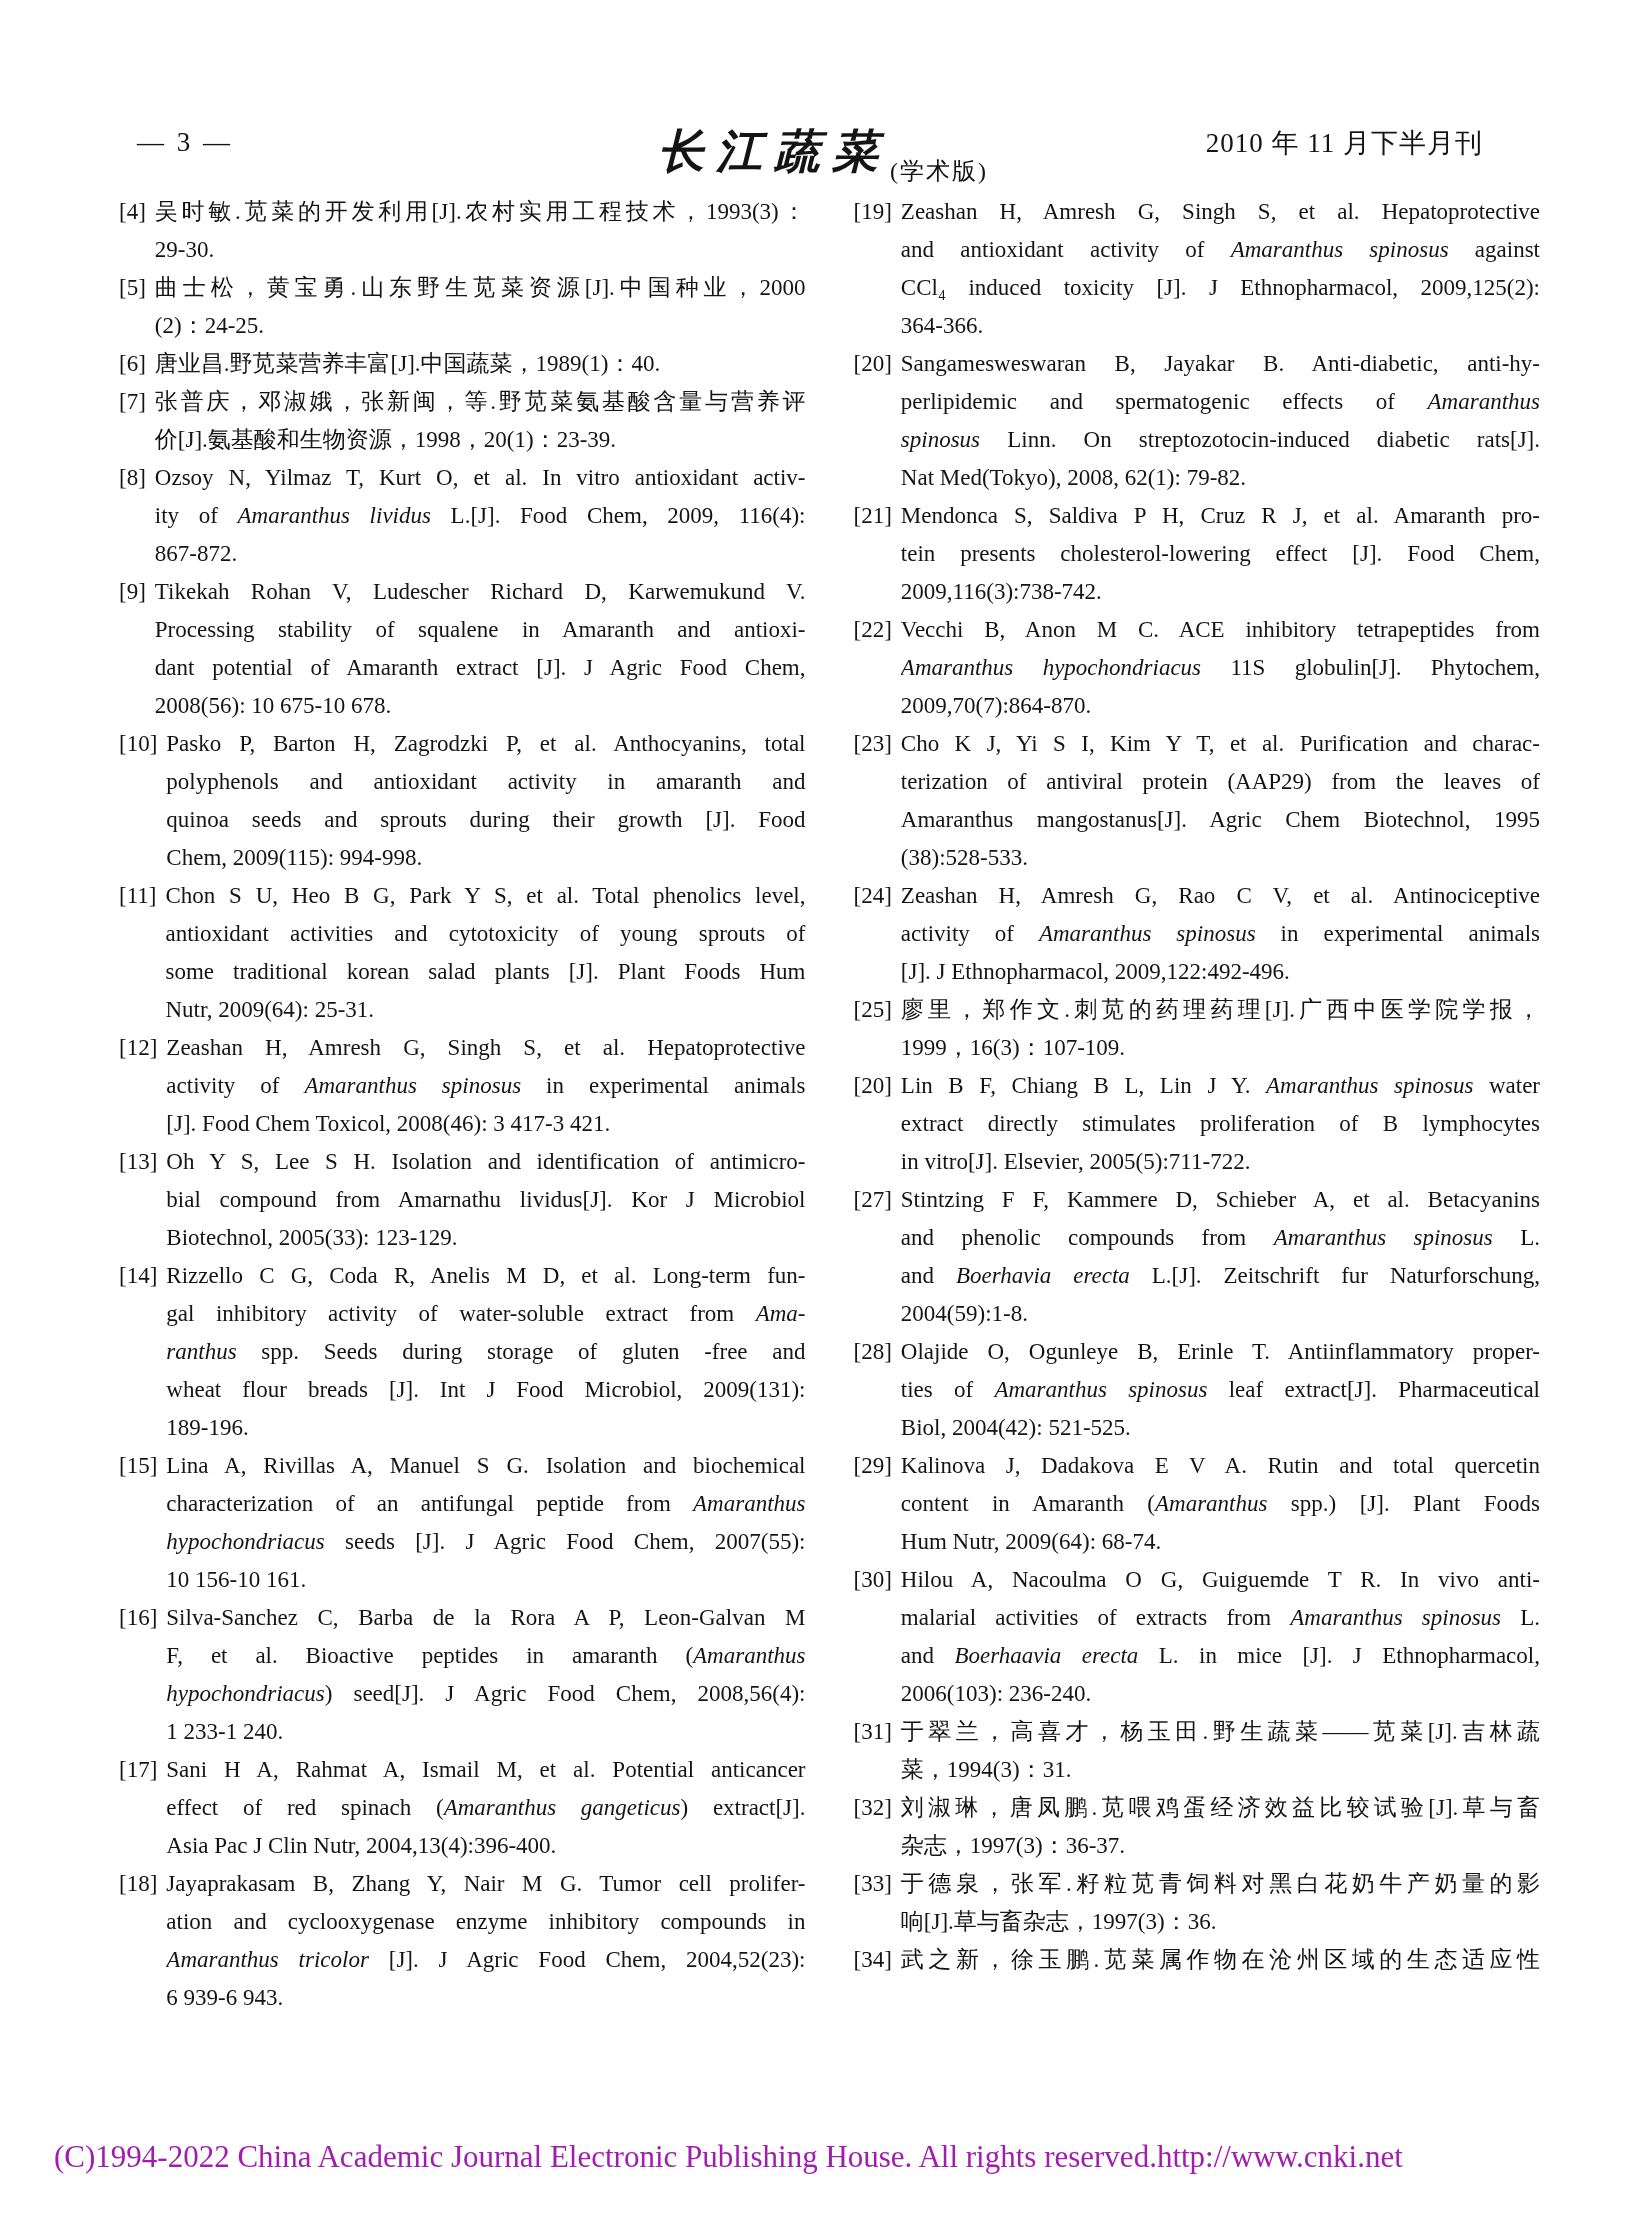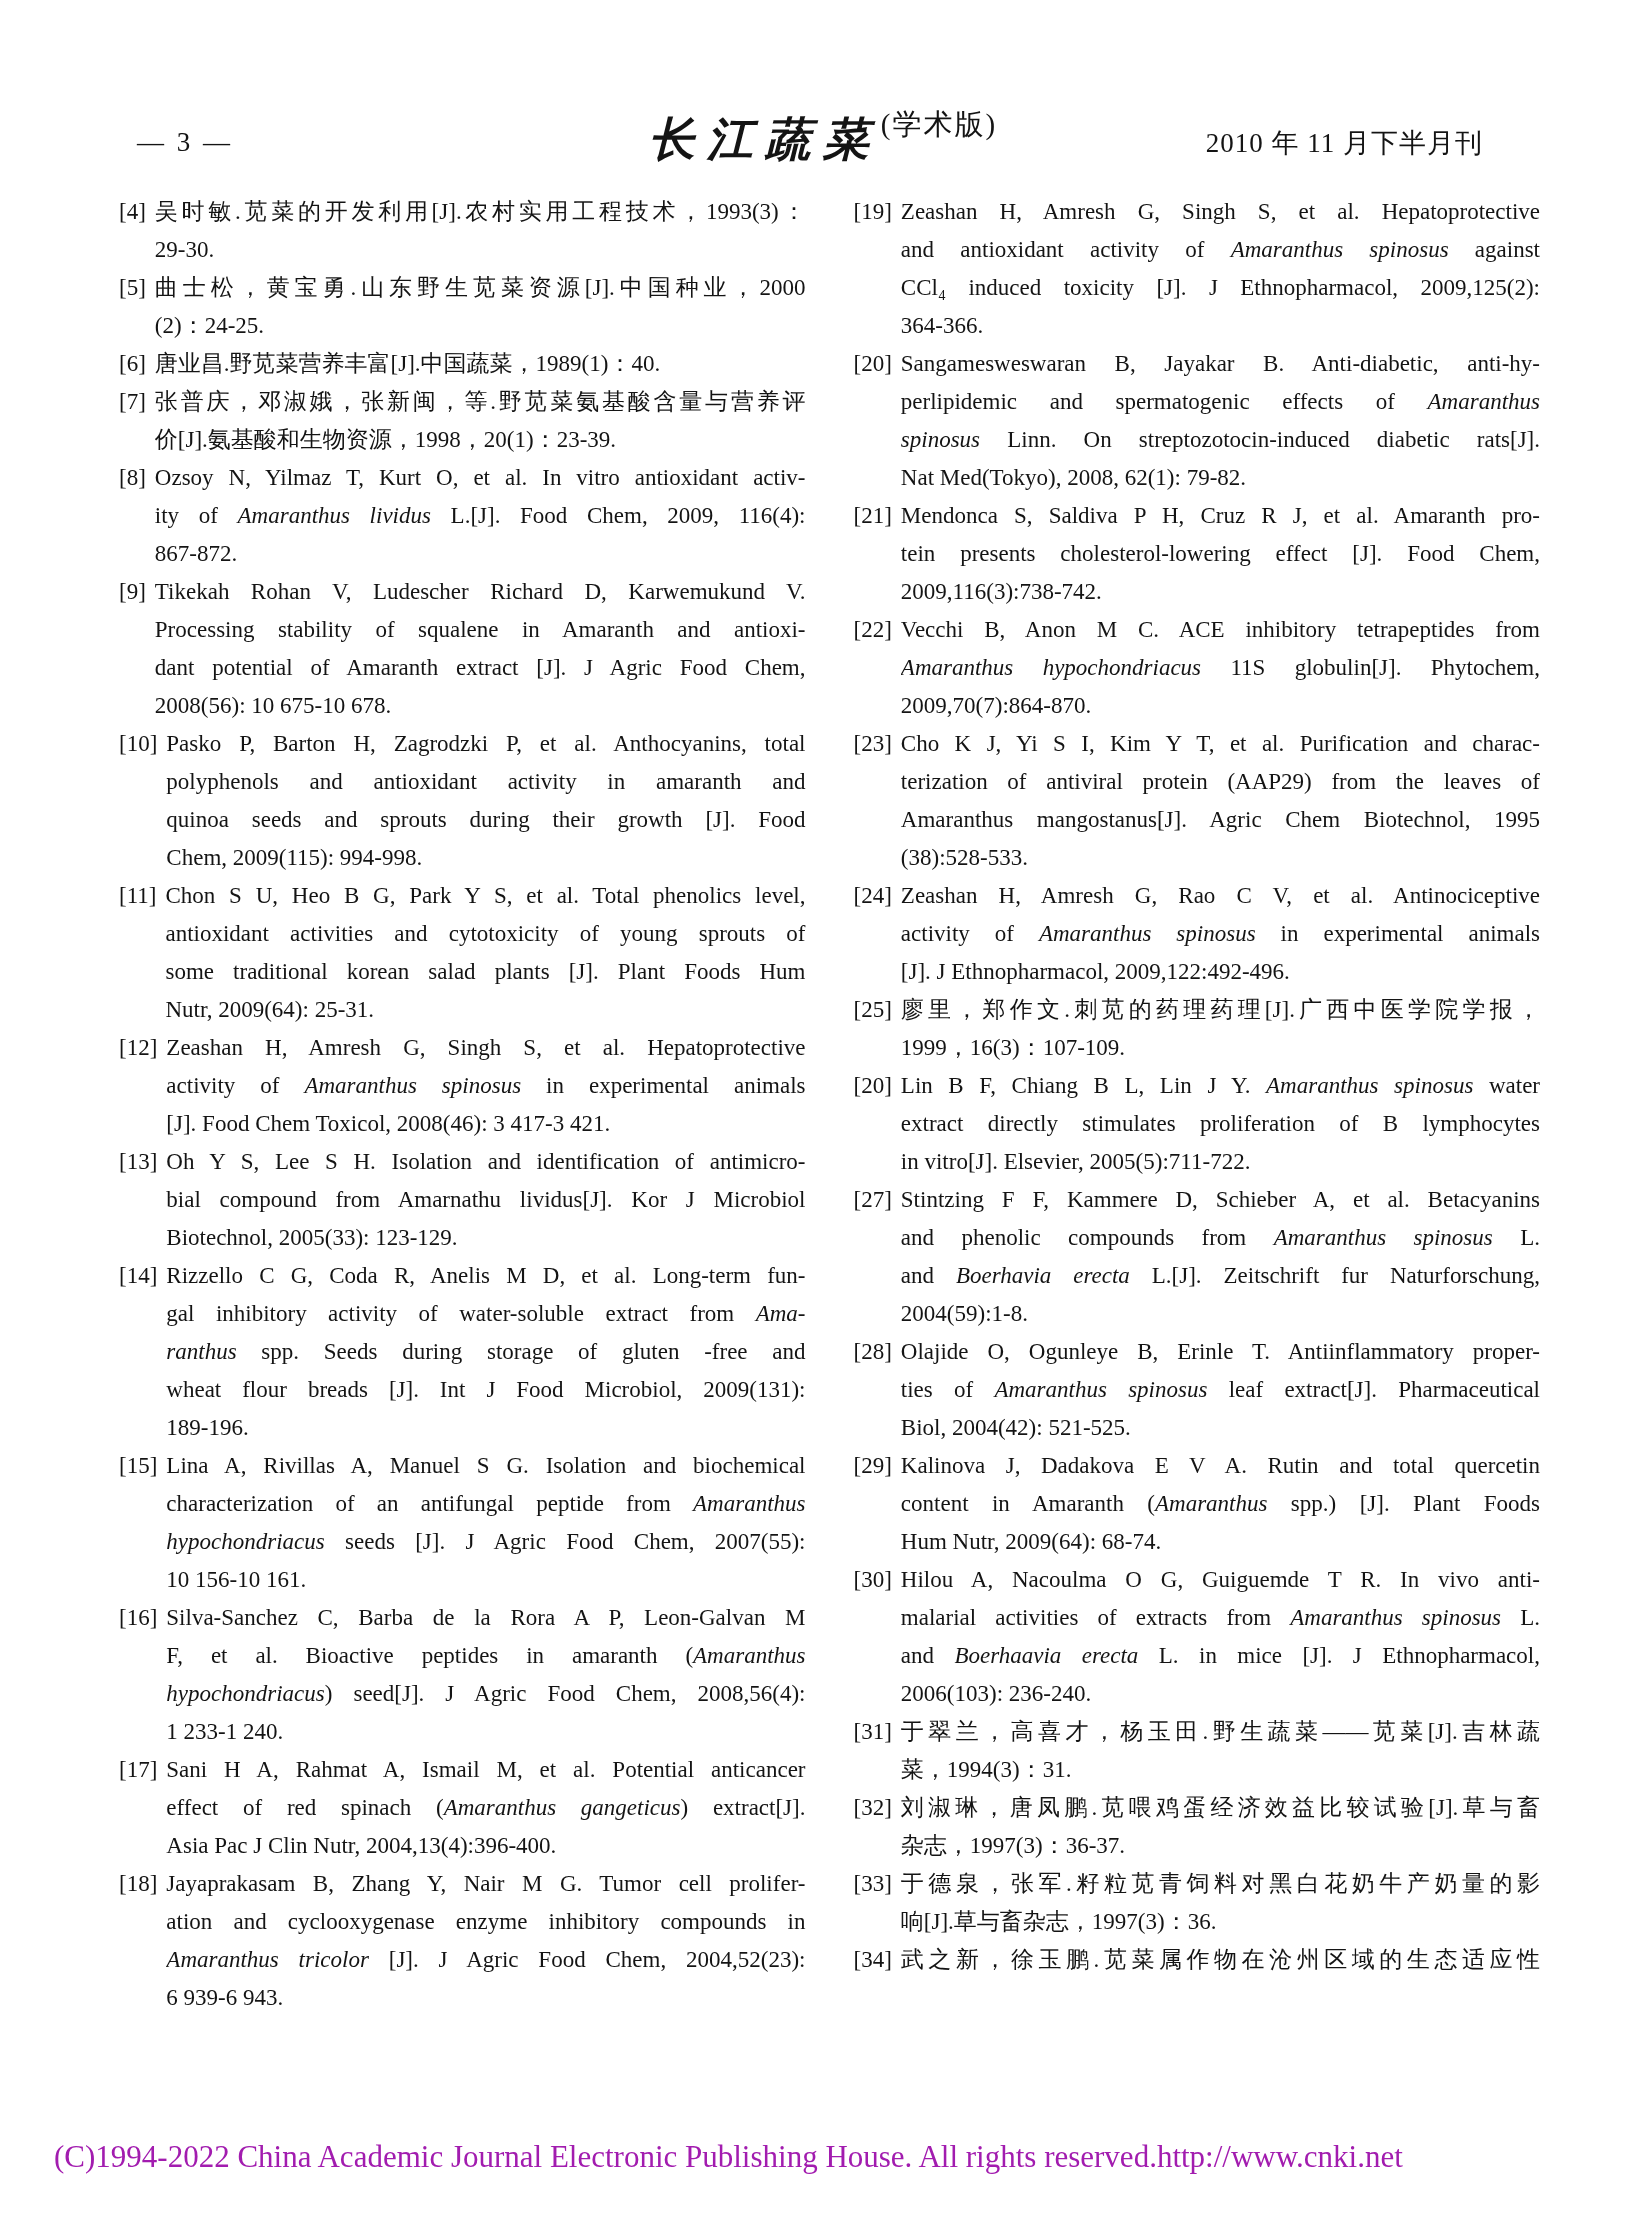--- a/index.html
+++ b/index.html
@@ -4,26 +4,26 @@
 <style>
   html,body { margin:0; padding:0; }
   body {
     width:1646px; height:2233px; position:relative;
     background:#ffffff; color:#141414;
     font-family:"Liberation Serif","DejaVu Serif",serif;
   }
   
   .header { position:absolute; top:105px; left:0; right:0; height:70px; }
   .page-num { position:absolute; left:137px; top:22px; font-size:27px; letter-spacing:3px; white-space:pre; }
-  .title-group { position:absolute; left:50%; transform:translateX(-50%); top:0; display:flex; align-items:flex-start; white-space:nowrap; }
+  .title-group { position:absolute; left:50%; transform:translateX(-50%); top:12px; display:flex; align-items:flex-end; white-space:nowrap; }
   .journal-title {
     font-size:46px; font-weight:bold; font-style:italic;
     letter-spacing:12px; line-height:70px;
   }
-  .journal-edition { font-size:29px; letter-spacing:2px; }
+  .journal-edition { font-size:24px; letter-spacing:2px; }
   .issue-info { position:absolute; right:163px; top:20px; font-size:27px; letter-spacing:1px; }
   
   .content {
     position:absolute; top:193px; left:119px; width:1421px;
     display:flex; gap:48px;
   }
   .col { width:687px; font-size:23px; line-height:38px; }
   .ref { display:flex; align-items:flex-start; }
   .ref-label { white-space:pre; margin-right:9px; }
   .ref-body { flex:1 1 auto; min-width:0; }

